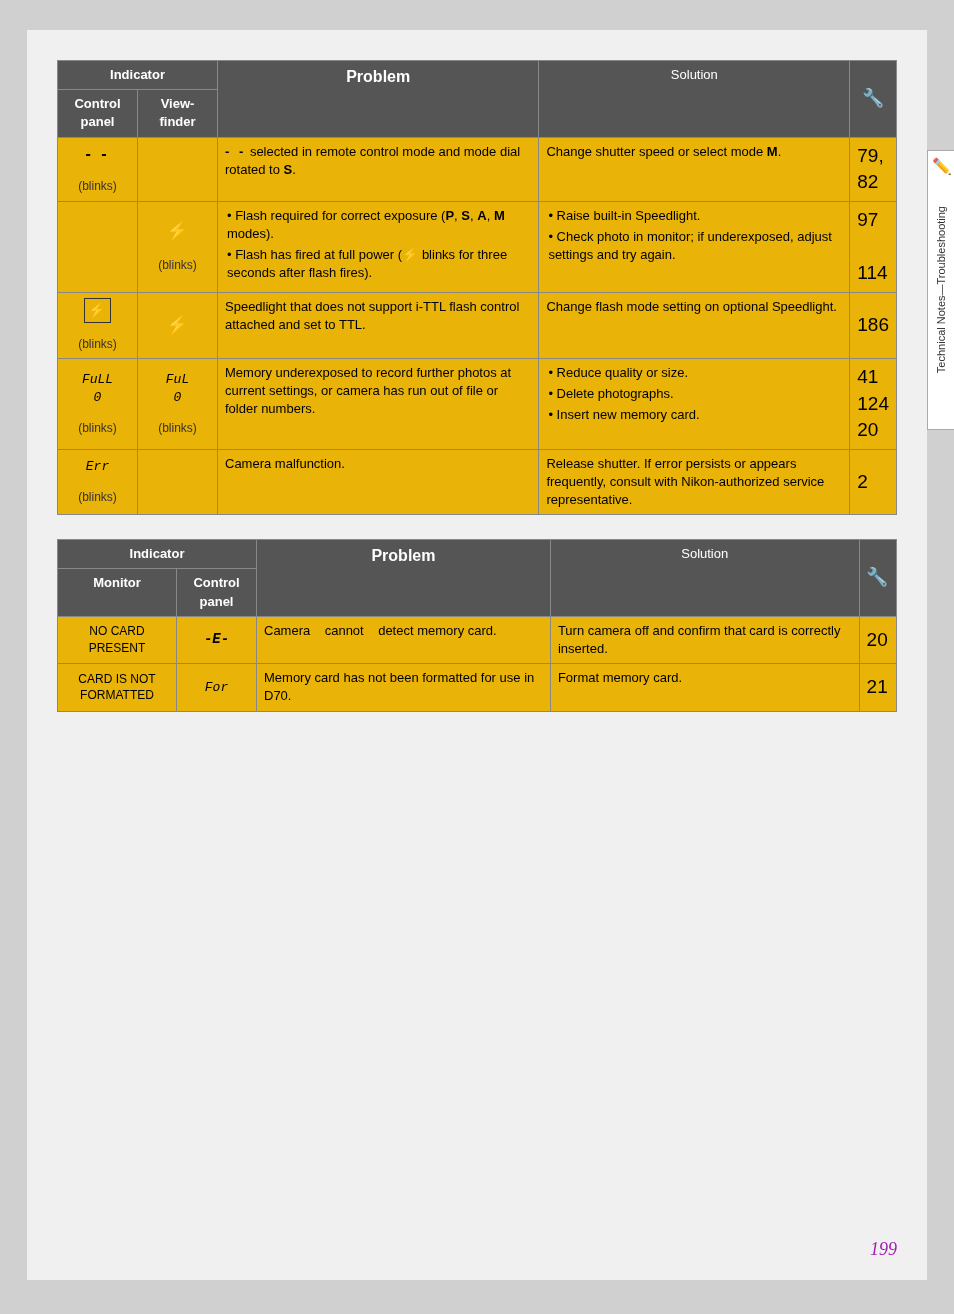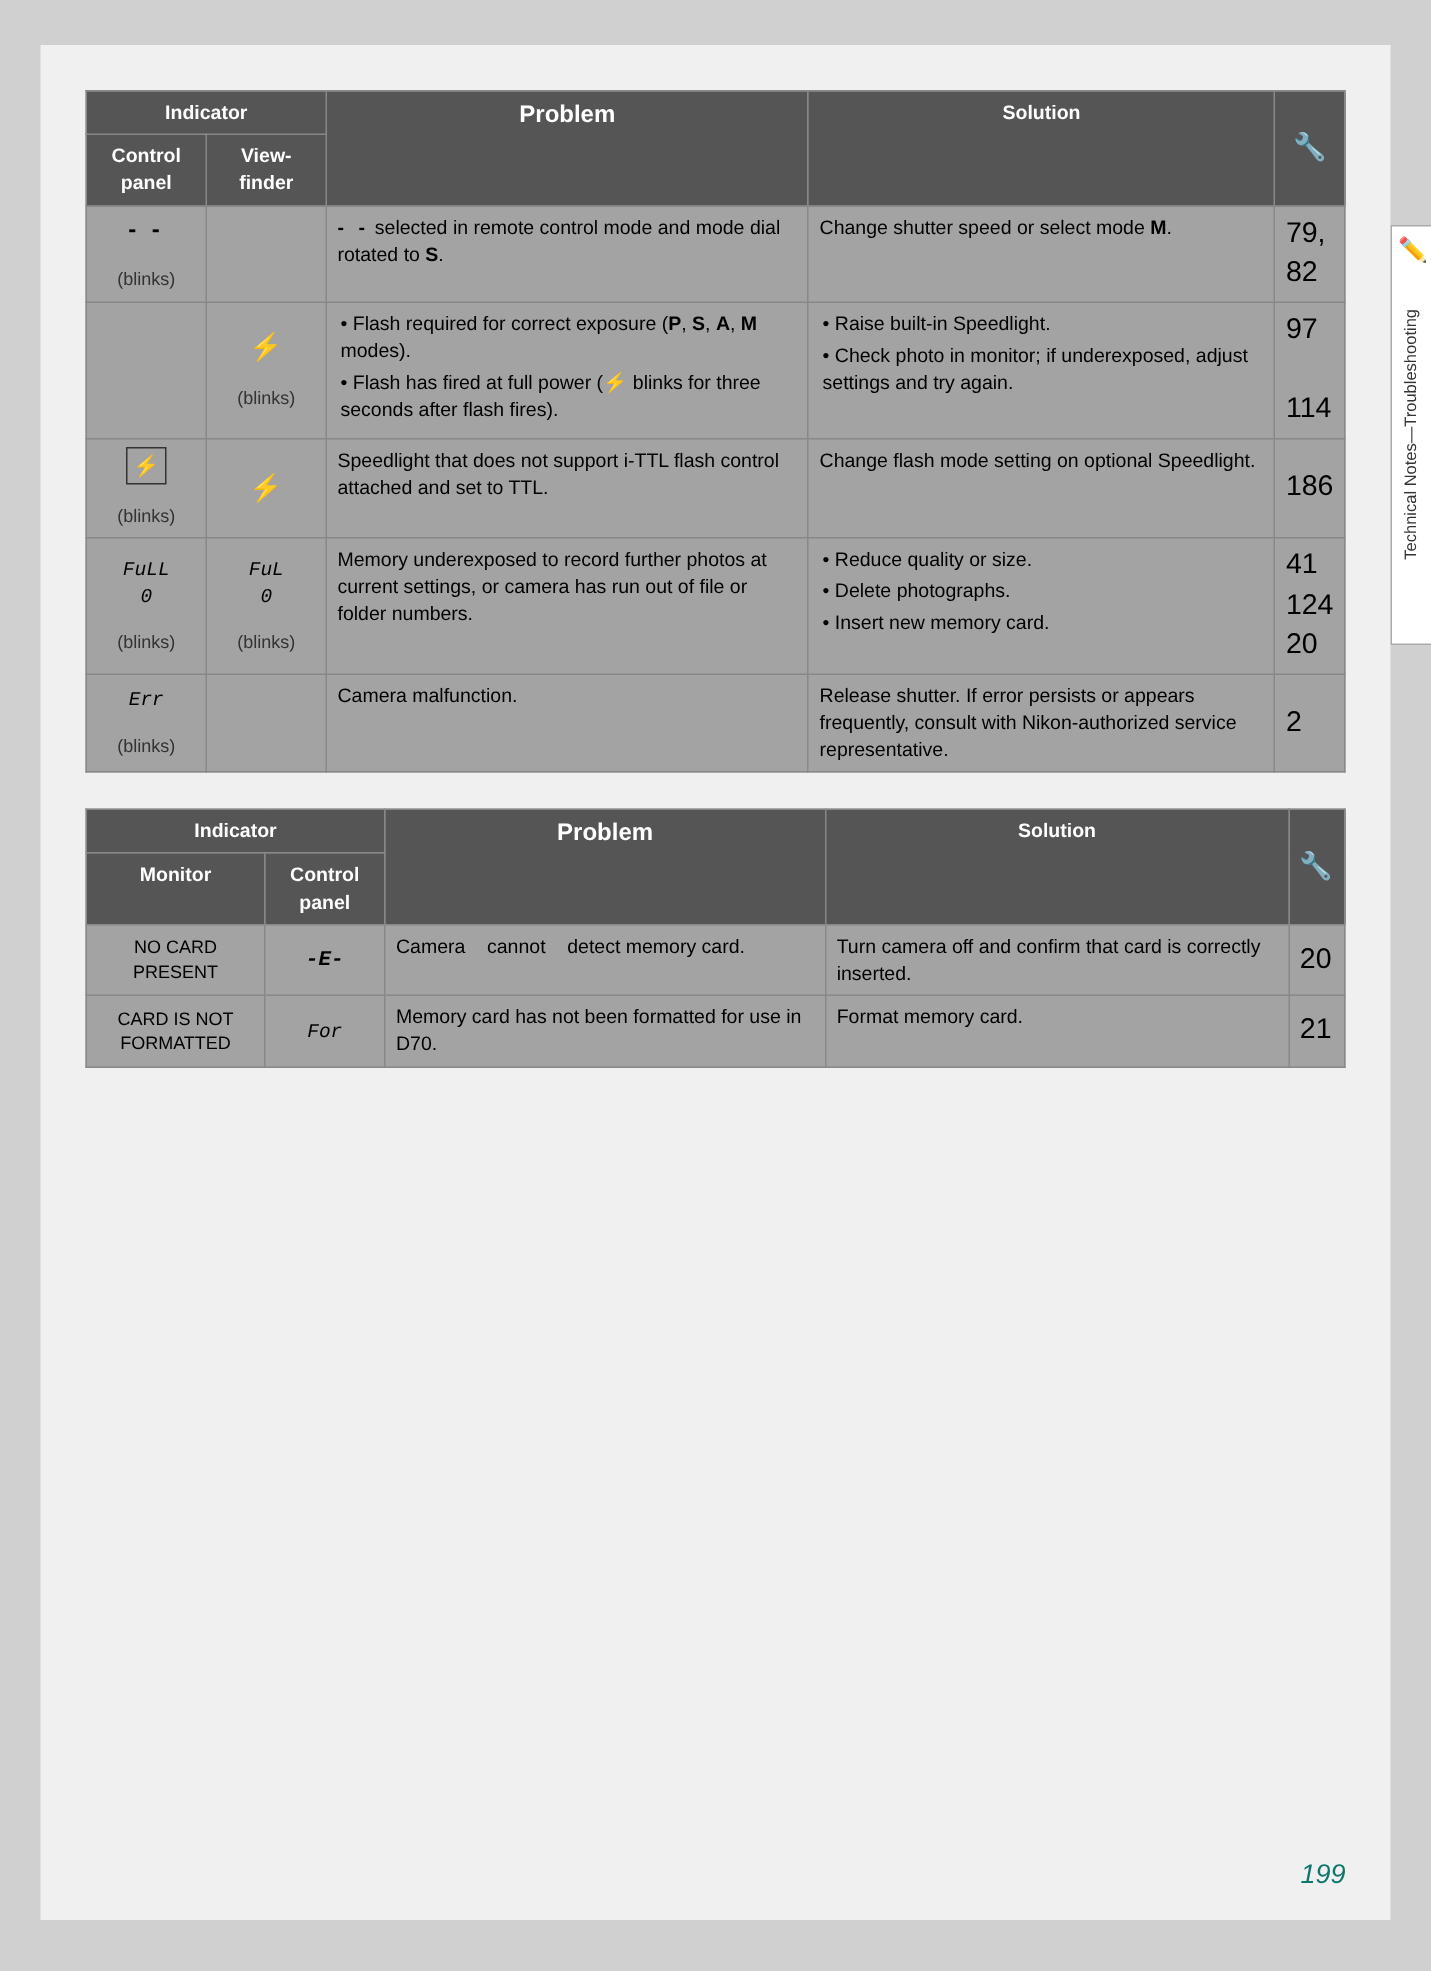--- a/index.html
+++ b/index.html
@@ -46,28 +46,29 @@
       right: 2px;
       font-size: 16px;
     }
     
     .page-number {
       position: absolute;
       bottom: 20px;
       right: 30px;
       font-size: 18px;
       font-style: italic;
-      color: #0f766e;
+      color: #a21caf;
+      font-family: Liberation Serif, serif;
     }
     
     table {
       width: 100%;
       border-collapse: collapse;
       margin-bottom: 24px;
-      background: #a3a3a3;
+      background: #eab308;
     }
     th, td {
       border: 1px solid #888;
       padding: 5px 7px;
       vertical-align: top;
       line-height: 1.4;
     }
     .header-indicator {
       background: #555;
       color: #fff;
@@ -85,21 +86,21 @@
     .header-problem {
       background: #555;
       color: #fff;
       font-weight: bold;
       text-align: center;
       font-size: 16px;
     }
     .header-solution {
       background: #555;
       color: #fff;
-      font-weight: bold;
+      font-weight: normal;
       text-align: center;
       font-size: 13px;
     }
     .header-page {
       background: #555;
       color: #fff;
       font-weight: bold;
       text-align: center;
       font-size: 13px;
     }

